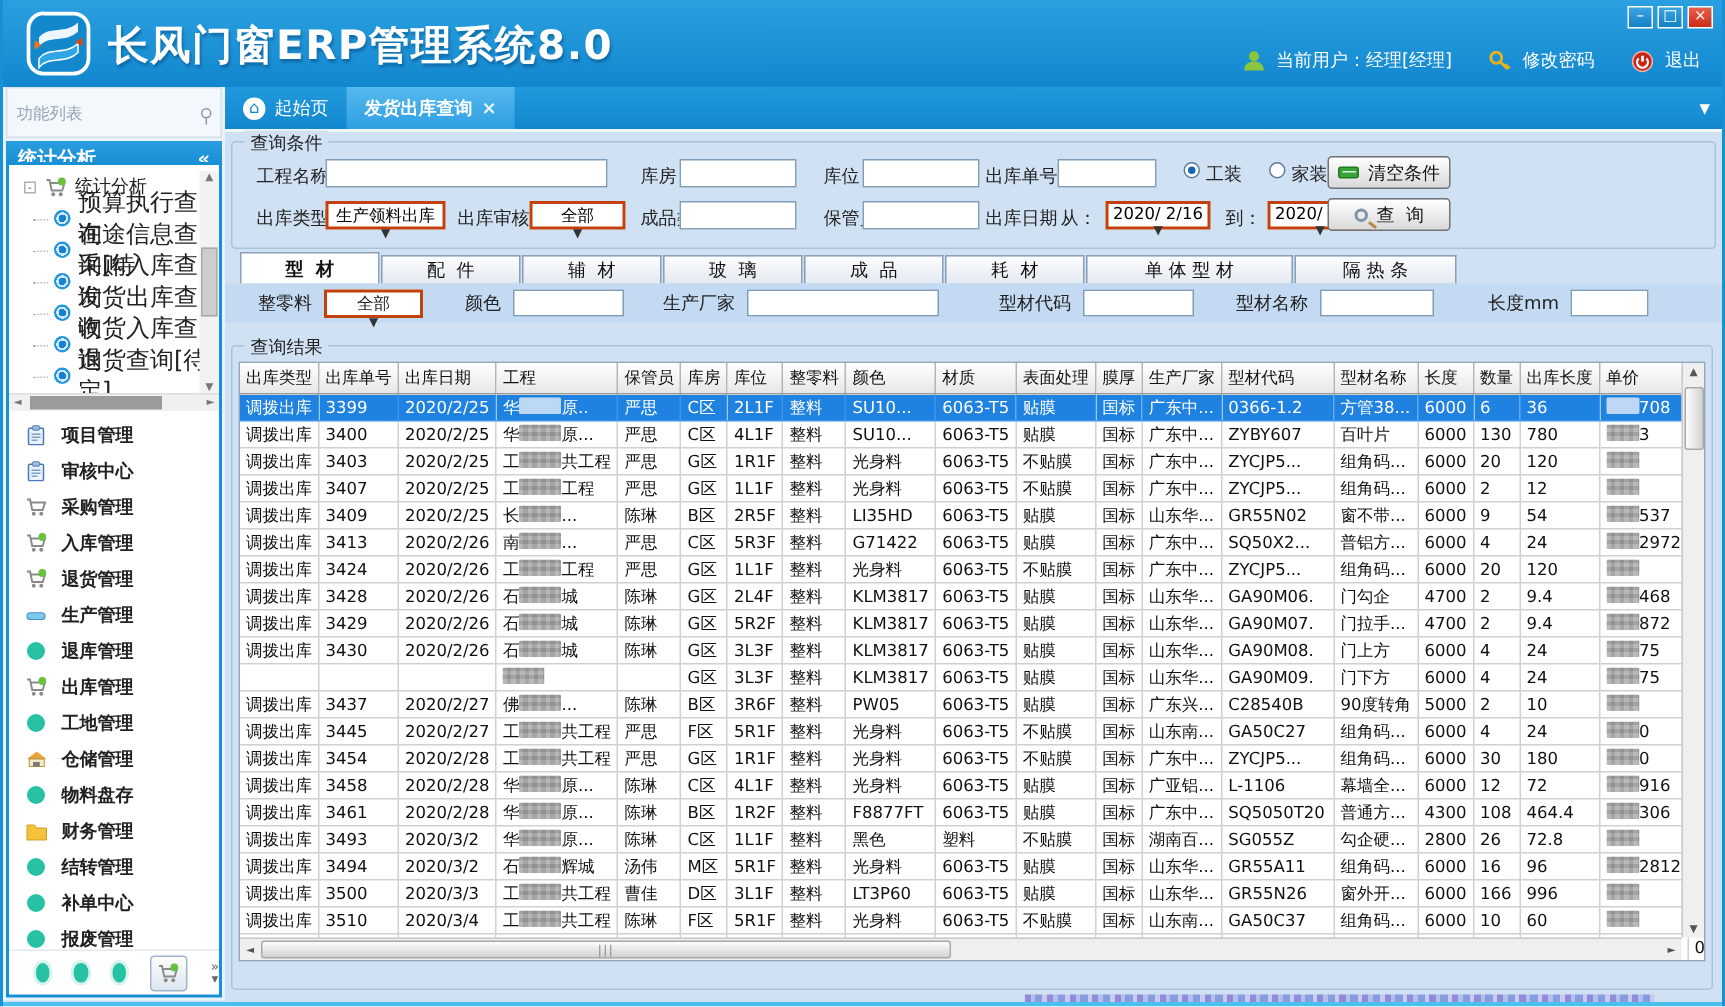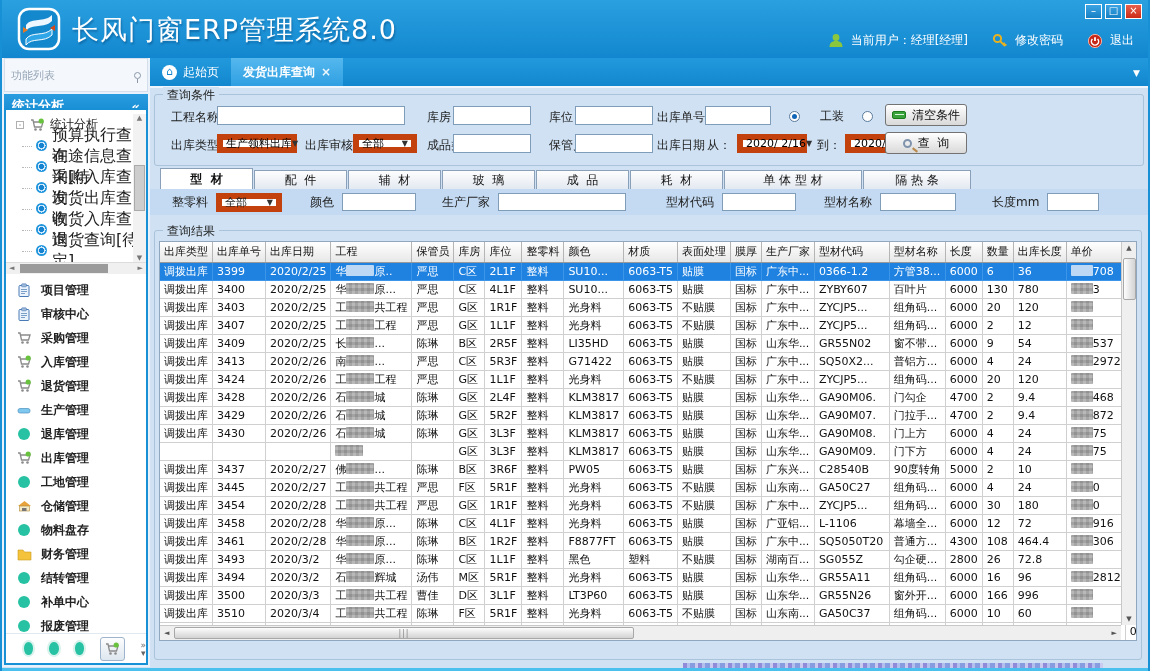--- a/index.html
+++ b/index.html
@@ -4,21 +4,21 @@
 <style>
   * { margin:0; padding:0; box-sizing:border-box; }
   html,body { width:1150px; height:671px; font-family:"DejaVu Sans","Liberation Sans",sans-serif; overflow:hidden; }
   #window { position:relative; width:1150px; height:671px; background:#cfe1f3;
             border-left:2px solid #1790d6; border-right:2px solid #1790d6; overflow:hidden; }
 
   
   .titlebar { position:absolute; left:0; top:0; right:0; height:58px;
               background:linear-gradient(#2aa0e0,#1287cf); }
   .logo { position:absolute; left:14px; top:7px; width:46px; height:44px; }
-  .app-title { position:absolute; left:70px; top:12px; font-size:27px; font-weight:normal; color:#fff;
+  .app-title { position:absolute; left:70px; top:12px; font-size:27px; font-weight:bold; color:#fff;
                letter-spacing:1px; text-shadow:1px 2px 2px rgba(0,60,110,.45); white-space:nowrap; }
   .win-controls { position:absolute; right:6px; top:4px; display:flex; gap:3px; }
   .win-btn { width:17px; height:15px; border:1px solid #fff; background:linear-gradient(#3ba4e4,#1580c4);
              color:#fff; font-size:10px; line-height:12px; text-align:center; cursor:pointer; }
   .win-btn.close { background:linear-gradient(#e8604c,#cc2a17); }
   .user-area { position:absolute; right:14px; top:32px; display:flex; align-items:center; gap:7px;
                color:#fff; font-size:12px; white-space:nowrap; }
   .user-area .gap { width:10px; }
 
   
@@ -68,25 +68,25 @@
   .home-ico { width:15px; height:15px; border-radius:50%; background:#fff; color:#1287cf; font-size:11px;
               line-height:14px; text-align:center; }
   .tab-dropdown { position:absolute; right:8px; top:10px; color:#fff; font-size:9px; cursor:pointer; }
 
   .groupbox { position:absolute; border:1px solid #a8c3da; border-radius:3px; }
   .legend { position:absolute; top:-8px; left:8px; background:#cfe1f3; padding:0 4px; font-size:12px; color:#222; }
 
   #query-group { left:4px; top:36px; right:4px; height:72px; }
   .q-label { position:absolute; font-size:12px; color:#222; white-space:nowrap; }
   .q-input { position:absolute; height:19px; border:1px solid #7f9db9; background:#fff; font-size:11px; padding:0 3px; }
-  .q-select { position:absolute; height:19px; border:6px solid #c2410c; background:#fff; font-size:11px;
-              display:flex; align-items:center; justify-content:space-between; padding:0 3px; cursor:pointer; white-space:pre; }
+  .q-select { position:absolute; height:19px; border:2px solid #c2410c; background:#fff; font-size:11px;
+              display:flex; align-items:center; justify-content:space-between; padding:0 3px; cursor:pointer; white-space:pre;flex-direction:column; }
   .q-select .ar { font-size:8px; color:#333; }
   .radio-group { position:absolute; display:flex; gap:18px; font-size:12px; color:#222; align-items:center; }
-  .radio { display:flex; align-items:center; gap:20px; cursor:pointer; }
+  .radio { display:flex; align-items:flex-start; gap:4px; cursor:pointer; }
   .rdot { width:11px; height:11px; border-radius:50%; border:1px solid #5a7a9a; background:#fff; position:relative; }
   .rdot.on::after { content:''; position:absolute; left:2px; top:2px; width:5px; height:5px; border-radius:50%; background:#1266b8; }
   .btn { position:absolute; height:22px; border:1px solid #737373; border-radius:3px;
          background:linear-gradient(#ffffff,#d9d9d9); font-size:12px; color:#111; display:flex;
          align-items:center; justify-content:center; gap:6px; cursor:pointer; white-space:pre; }
   .eraser-ico { width:14px; height:8px; background:#3aa23a; border-radius:2px; border:1px solid #1d7a1d; position:relative; }
   .eraser-ico::after { content:''; position:absolute; left:2px; top:2px; width:9px; height:1px; background:#d8f5d8; }
   .mag-ico { width:9px; height:9px; border:2px solid #7f93ad; border-radius:50%; position:relative; }
   .mag-ico::after { content:''; position:absolute; left:7px; top:8px; width:6px; height:2px; background:#b8894a; transform:rotate(38deg); }
 

